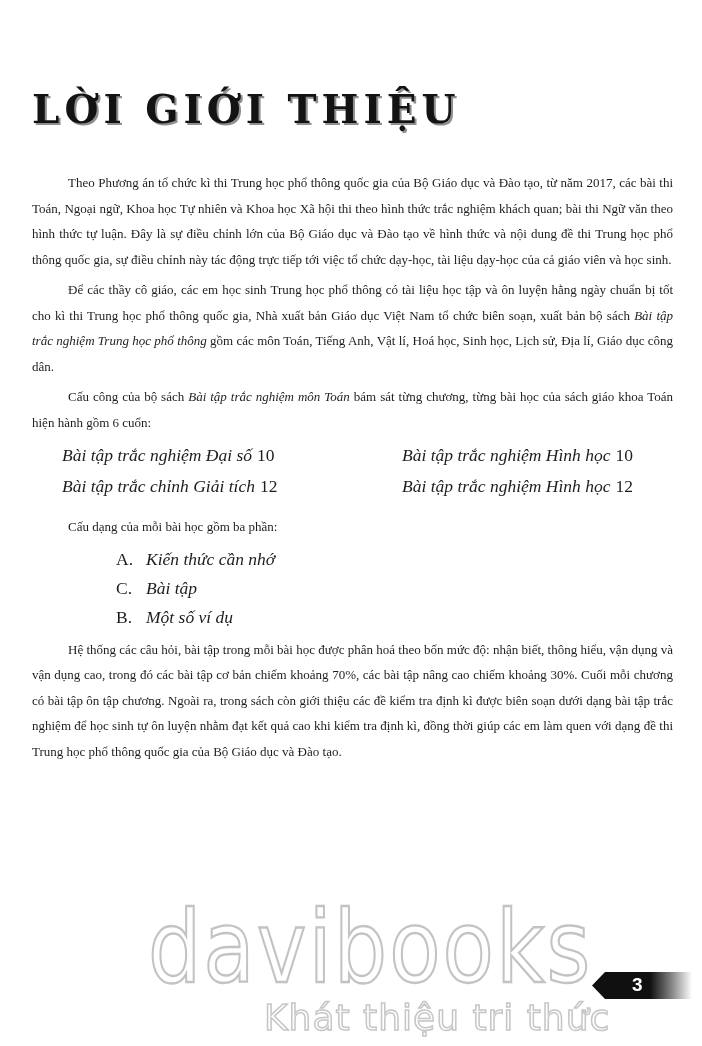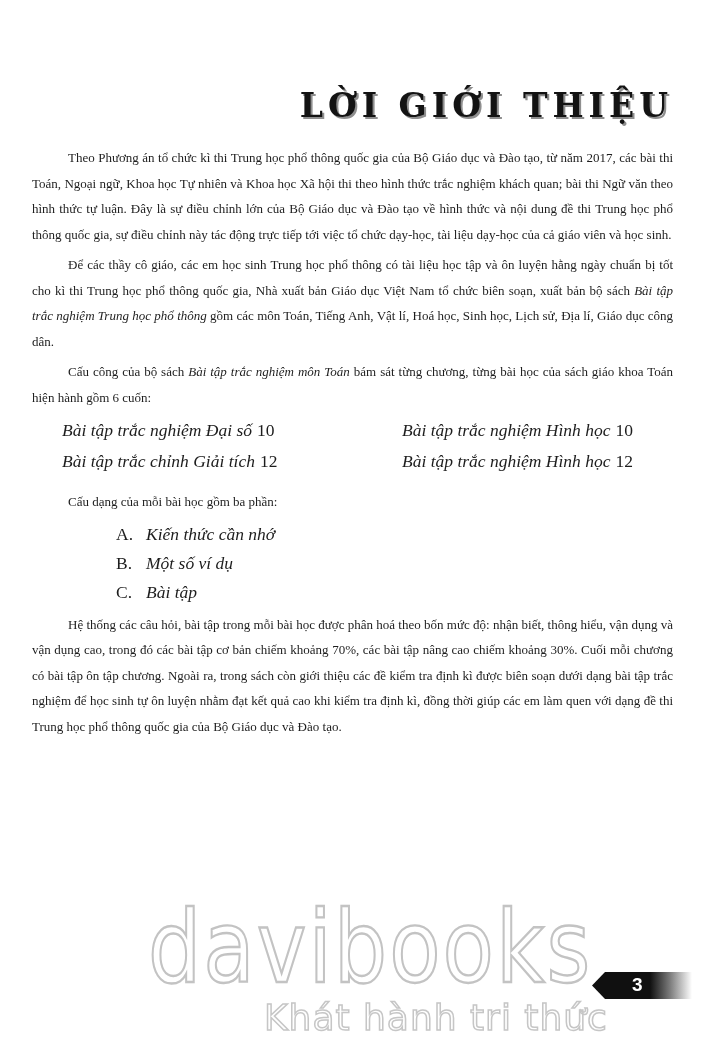--- a/index.html
+++ b/index.html
@@ -10,24 +10,24 @@
     overflow: hidden;
     font-family: "Liberation Serif", serif;
     color: #1d1d1d;
   }
   .content {
     position: absolute;
     left: 32px; top: 0;
     width: 641px;
   }
   .title {
-    text-align: right;
-    margin: 86px 0 20px 0;
+    text-align: left;
+    margin: 86px 0 38px 0;
     font-family: "DejaVu Serif", serif;
-    font-size: 33px;
+    font-size: 39px;
     font-weight: bold;
     letter-spacing: 5px;
     color: #131313;
     text-shadow: 2px 2px 0 #8f8f8f;
   }
   p.para {
     margin: 0 0 5px 0;
     font-size: 13px;
     line-height: 25.5px;
     text-align: justify;
@@ -114,26 +114,26 @@
     <div class="book-row">
       <div class="book-cell-left"><span>Bài tập trắc chỉnh Giải tích</span><span class="num">12</span></div>
       <div class="book-cell-right"><span>Bài tập trắc nghiệm Hình học</span><span class="num">12</span></div>
     </div>
   </div>
 
   <p class="para">Cấu dạng của mỗi bài học gồm ba phần:</p>
 
   <div class="abc-list">
     <div class="abc-item"><span class="abc-label">A.</span><span class="abc-text">Kiến thức cần nhớ</span></div>
+    <div class="abc-item"><span class="abc-label">C.</span><span class="abc-text">Bài tập</span></div>
     <div class="abc-item"><span class="abc-label">B.</span><span class="abc-text">Một số ví dụ</span></div>
-    <div class="abc-item"><span class="abc-label">C.</span><span class="abc-text">Bài tập</span></div>
   </div>
 
   <p class="para p4">Hệ thống các câu hỏi, bài tập trong mỗi bài học được phân hoá theo bốn mức độ: nhận biết, thông hiểu, vận dụng và vận dụng cao, trong đó các bài tập cơ bản chiếm khoảng 70%, các bài tập nâng cao chiếm khoảng 30%. Cuối mỗi chương có bài tập ôn tập chương. Ngoài ra, trong sách còn giới thiệu các đề kiểm tra định kì được biên soạn dưới dạng bài tập trắc nghiệm để học sinh tự ôn luyện nhằm đạt kết quả cao khi kiểm tra định kì, đồng thời giúp các em làm quen với dạng đề thi Trung học phổ thông quốc gia của Bộ Giáo dục và Đào tạo.</p>
 
 </div>
 
 <div class="watermark-brand">davibooks</div>
-<div class="watermark-slogan">Khát hành tri thức</div>
+<div class="watermark-slogan">Khát thiệu tri thức</div>
 
 <div class="page-tab">
   <span class="page-num">3</span>
 </div>
 
 </body></html>

